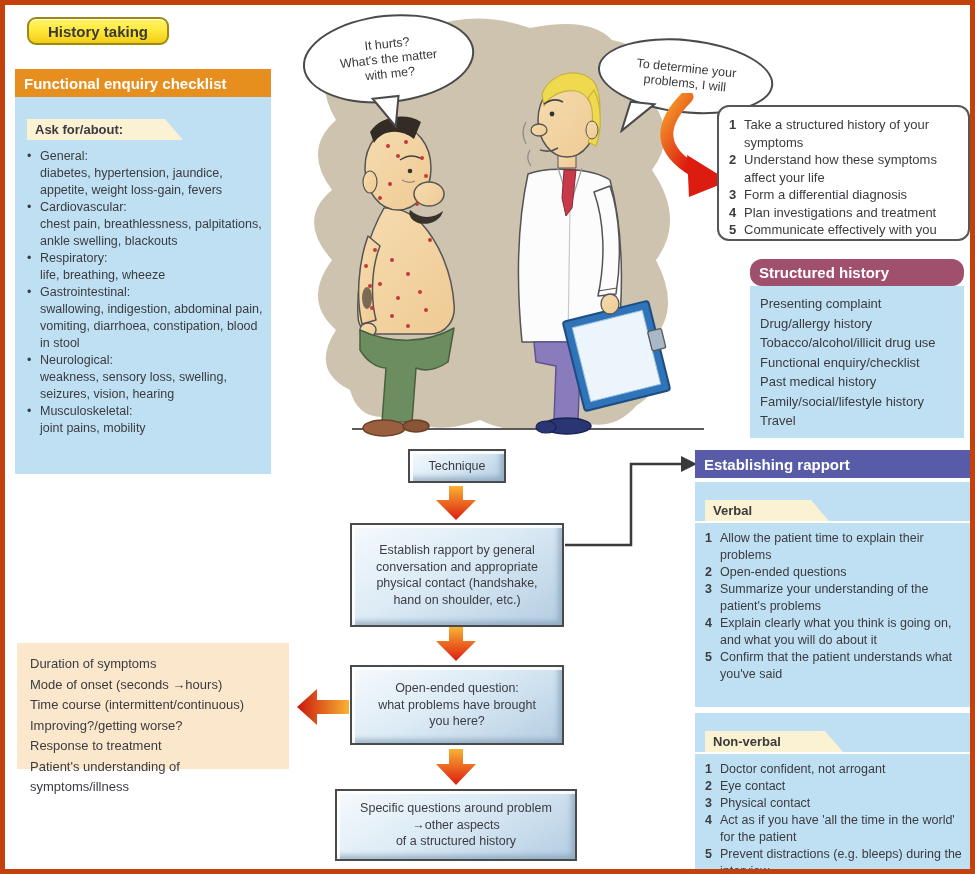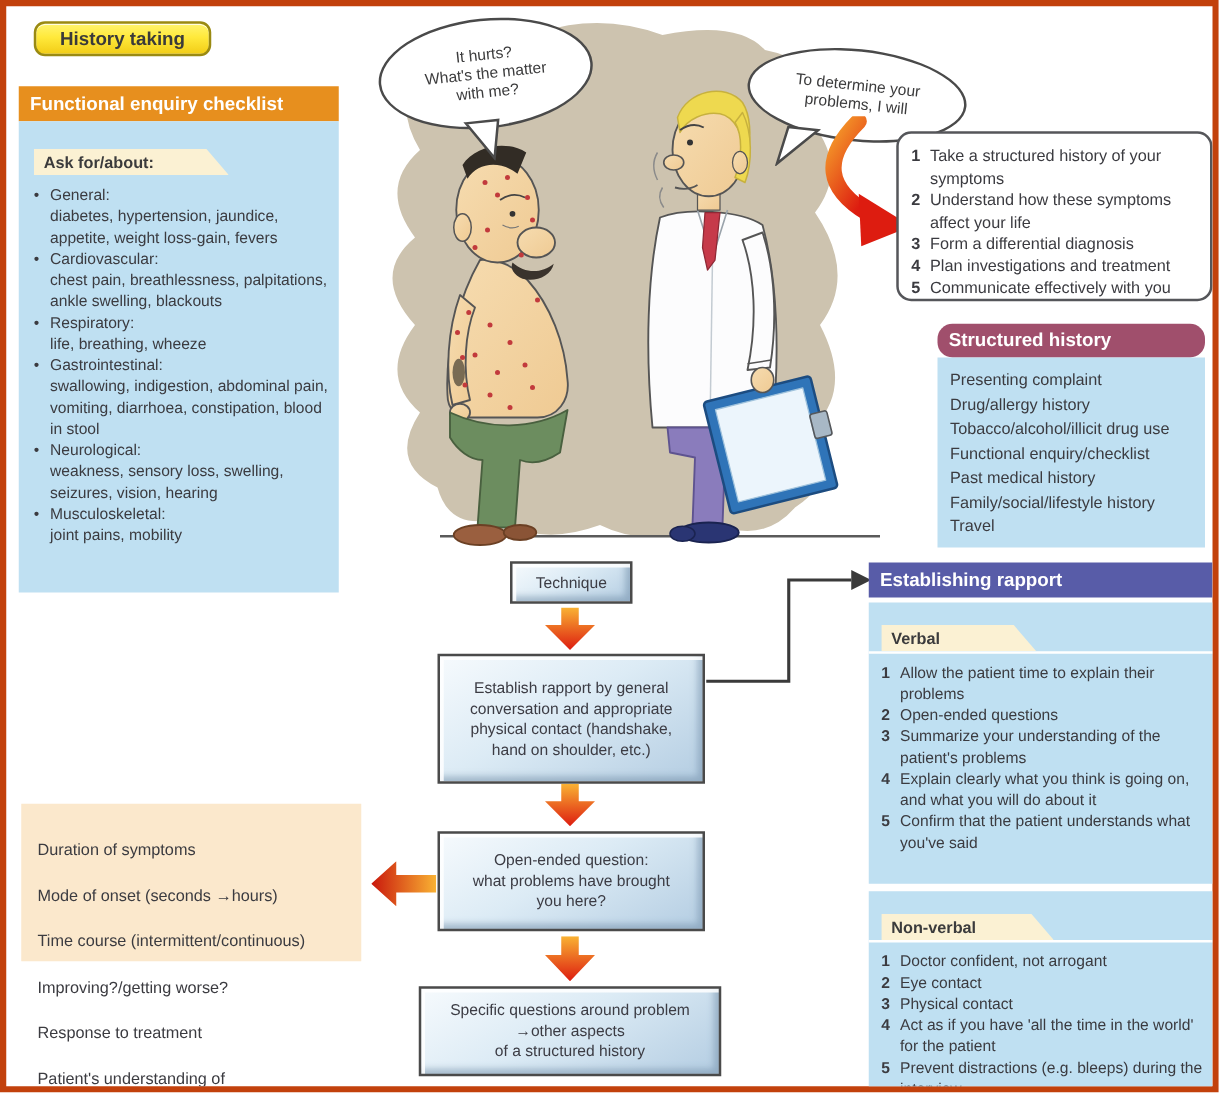--- a/index.html
+++ b/index.html
@@ -56,21 +56,21 @@
     text-align:center;font-size:12.5px;line-height:15px;color:#3b3b3c;
   }
   .goalbox{
     background:#fff;border:2.5px solid #55565a;border-radius:12px;
     padding:9px 10px;box-sizing:border-box;
   }
   .goalbox .num-row{font-size:13px;line-height:17.5px;}
   .cream-box{
     background:#fbe8cc;padding:11px 13px;box-sizing:border-box;
   }
-  .cream-box .line{font-size:13px;line-height:20.5px;margin-top:16px;}
+  .cream-box .line{font-size:13px;line-height:20.5px;}
   .tabrule{border-bottom:2px solid #ffffff;padding:6px 0 0 10px;}
 </style>
 </head>
 <body>
 
 <div id="stage">
 
   <div class="abs badge">History taking</div>
 
   <div class="abs hdr" style="left:10px;top:64px;width:256px;height:28px;background:#E78F1E;">Functional enquiry checklist</div>

